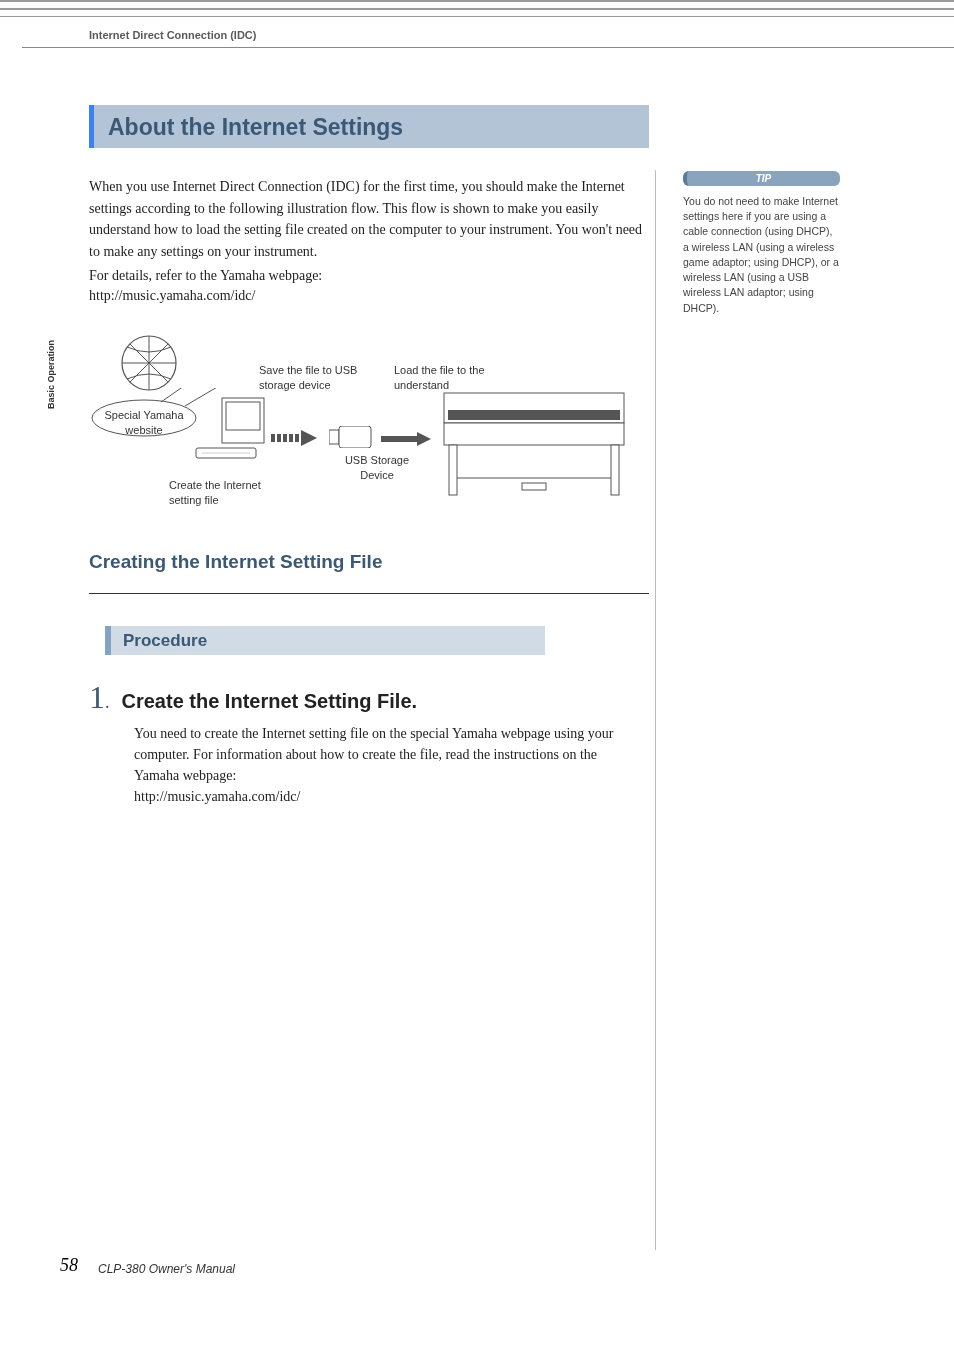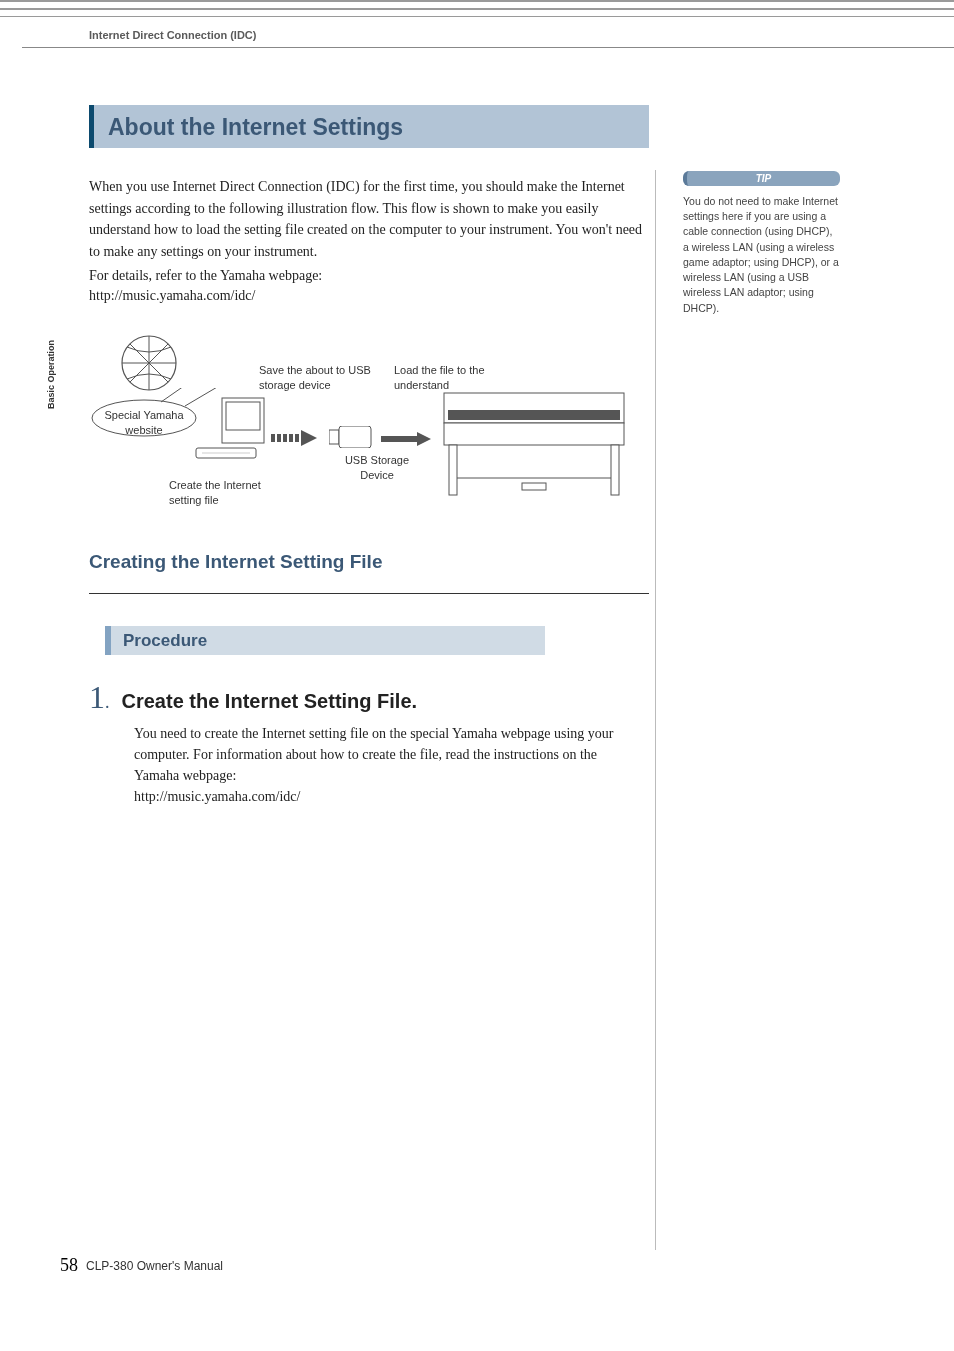--- a/index.html
+++ b/index.html
@@ -48,21 +48,21 @@
     background: #bbb;
   }
   .content-left {
     position: absolute;
     left: 89px;
     top: 105px;
     width: 560px;
   }
   .title-bar {
     background: #b2c4d6;
-    border-left: 5px solid #0c4a6e;
+    border-left: 5px solid #3b82f6;
     padding: 9px 14px 7px 14px;
     margin-bottom: 28px;
   }
   .title-bar h1 {
     font-family: Arial, sans-serif;
     font-size: 23px;
     font-weight: bold;
     color: #3b5876;
   }
   .intro-para {
@@ -163,22 +163,23 @@
     font-family: Arial, sans-serif;
     font-size: 10.5px;
     line-height: 1.45;
     color: #444;
   }
   .footer {
     position: absolute;
     left: 60px;
     bottom: 75px;
     display: flex;
-    align-items: center;
-    gap: 8px;
+    align-items: flex-end;
+    gap: 20px;
+    font-style: italic;
   }
   .page-num {
     font-family: Georgia, serif;
     font-size: 18px;
     font-weight: normal;
   }
   .manual-name {
     font-family: Arial, sans-serif;
     font-size: 12px;
     color: #333;
@@ -232,21 +233,21 @@
     <div class="diag-label" style="left:15px; top:80px; text-align:center; width:80px;">Special Yamaha website</div>
 
     <svg class="diag-shape" style="left:105px; top:65px;" width="75" height="75">
       <rect x="28" y="5" width="42" height="45" fill="#fff" stroke="#555"></rect>
       <rect x="32" y="9" width="34" height="28" fill="#fff" stroke="#555"></rect>
       <rect x="2" y="55" width="60" height="10" rx="2" fill="#fff" stroke="#555"></rect>
       <line x1="8" y1="60" x2="56" y2="60" stroke="#999" stroke-width="0.5"></line>
     </svg>
     <div class="diag-label" style="left:80px; top:150px; width:120px;">Create the Internet setting file</div>
 
-    <div class="diag-label" style="left:170px; top:35px; width:130px;">Save the about to USB storage device</div>
+    <div class="diag-label" style="left:170px; top:35px; width:130px;">Save the file to USB storage device</div>
 
     <svg class="diag-shape" style="left:180px; top:100px;" width="60" height="20">
       <rect x="2" y="6" width="4" height="8" fill="#555"></rect>
       <rect x="8" y="6" width="4" height="8" fill="#555"></rect>
       <rect x="14" y="6" width="4" height="8" fill="#555"></rect>
       <rect x="20" y="6" width="4" height="8" fill="#555"></rect>
       <rect x="26" y="6" width="4" height="8" fill="#555"></rect>
       <polygon points="32,2 48,10 32,18" fill="#555"></polygon>
     </svg>
 

